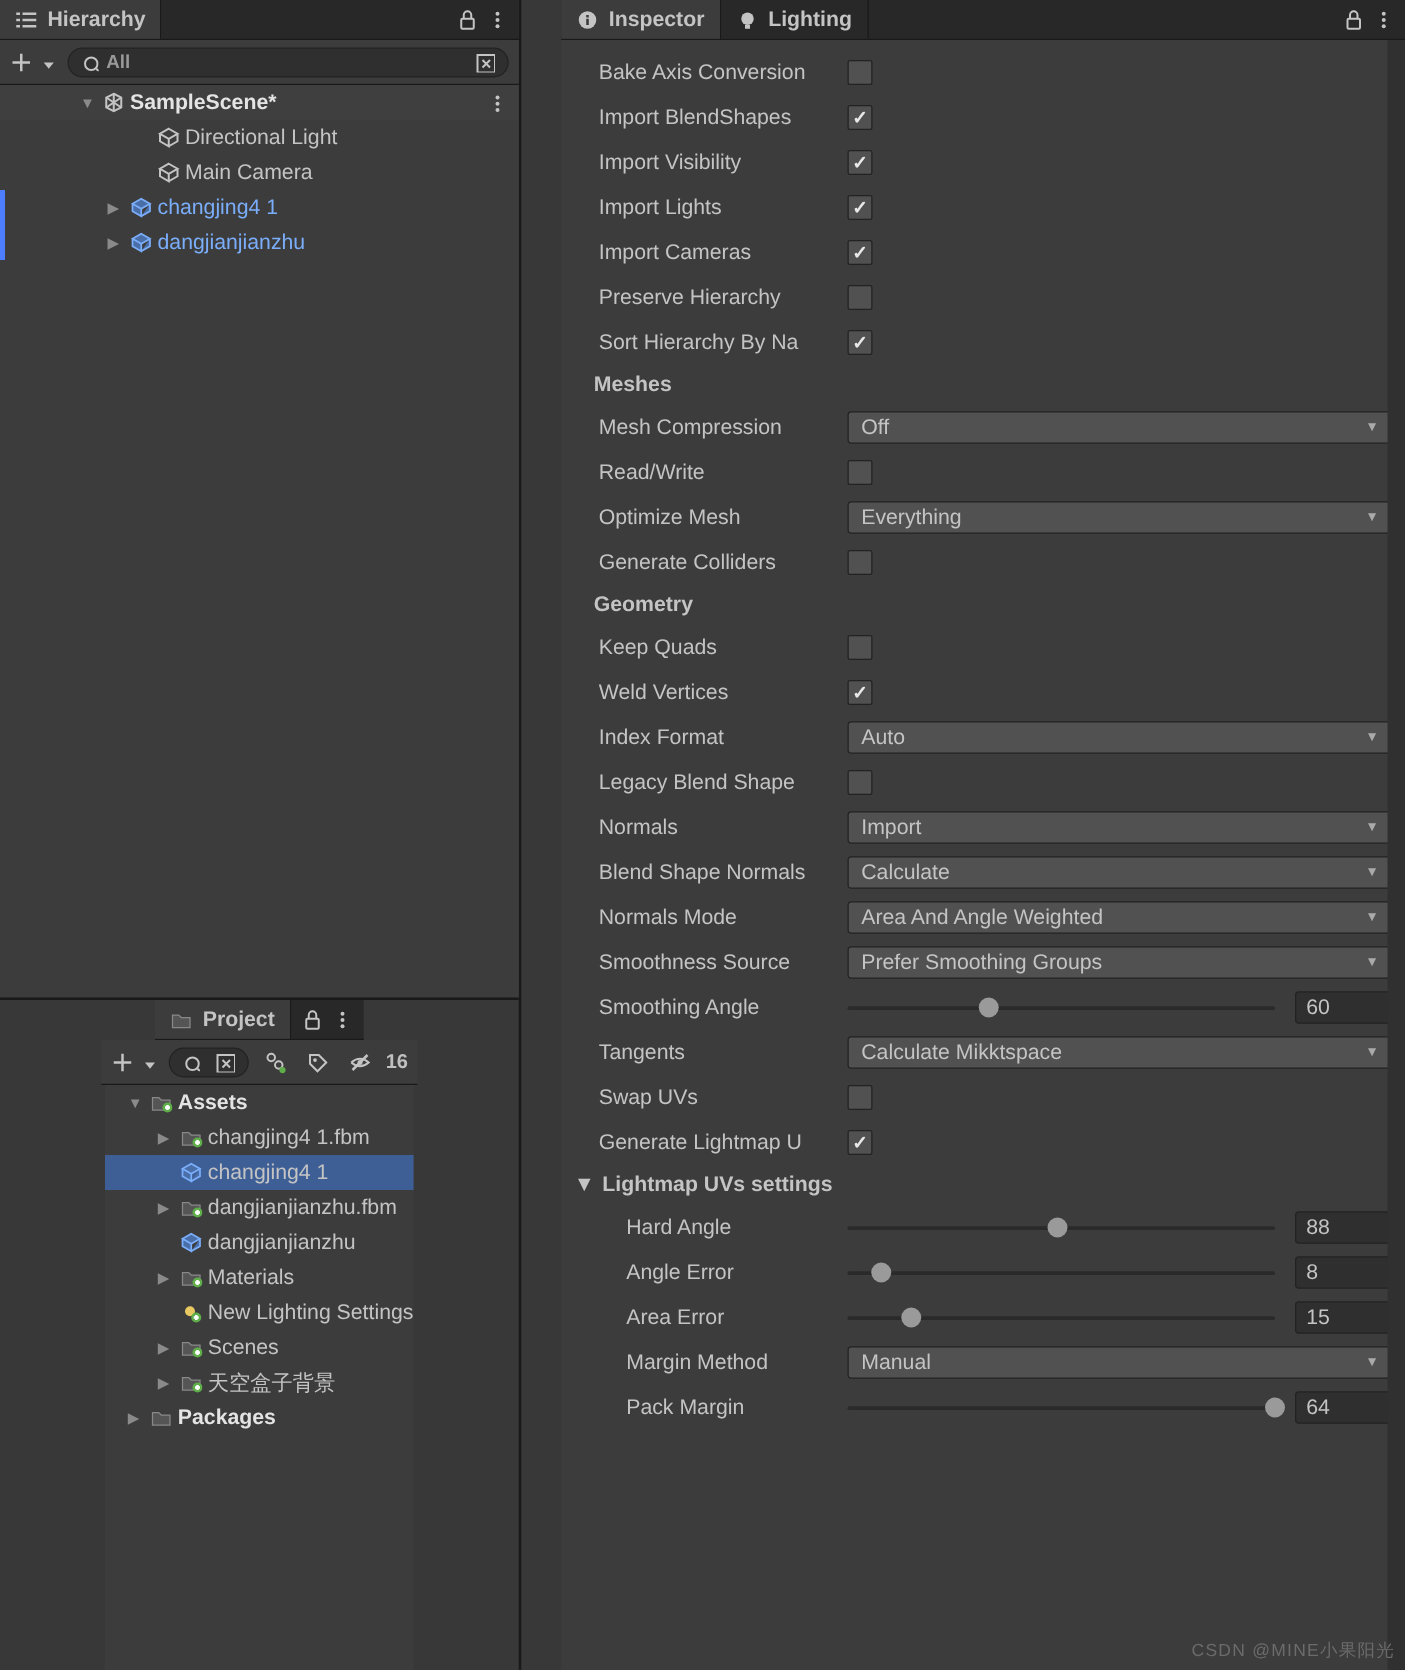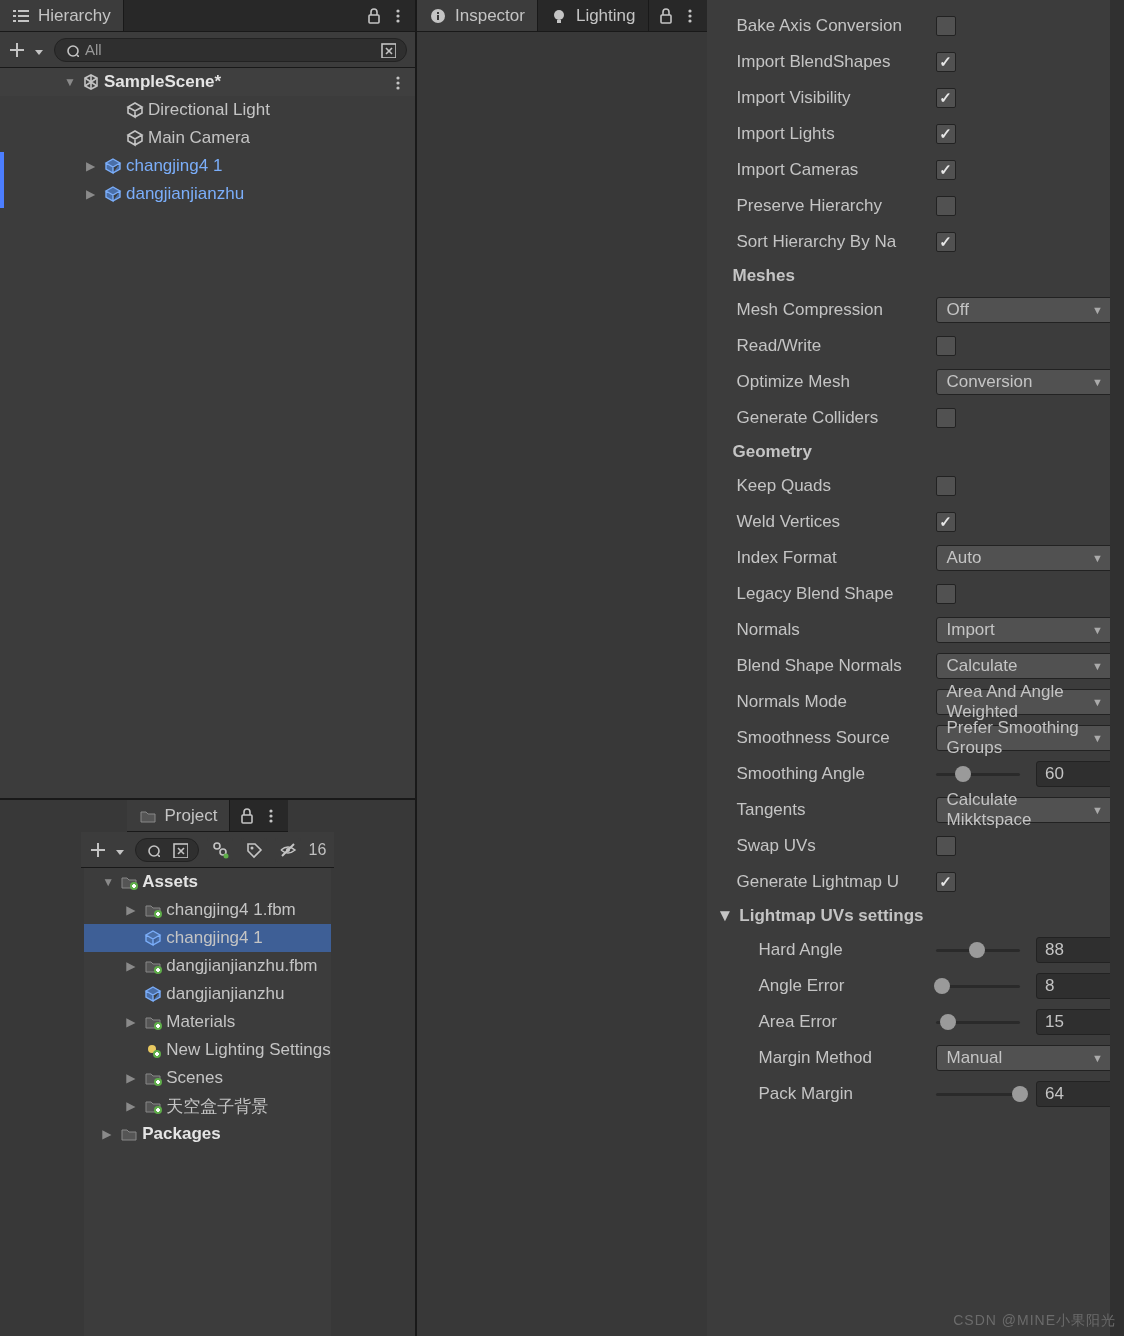--- a/index.html
+++ b/index.html
@@ -15,33 +15,33 @@
     --sel:#3e5f96;
     --sel-bar:#4c7eff;
     --field:#515151;
     --field-dark:#2f2f2f;
     --border:#191919;
   }
   *{box-sizing:border-box;font-family:Arial,Helvetica,sans-serif;font-size:17px;color:var(--text);}
   html,body{margin:0;padding:0;background:var(--bg);width:1124px;height:1336px;overflow:hidden;}
   body{display:flex;}
   .left{width:417px;display:flex;flex-direction:column;border-right:2px solid var(--border);}
-  .right{flex:1;display:flex;flex-direction:row;}
+  .right{flex:1;display:flex;flex-direction:column;margin-left:32px;}
 
   
-  .tabbar{height:32px;background:var(--tab-bg);display:flex;align-items:stretch;border-bottom:1px solid var(--border);}
+  .tabbar{height:32px;background:var(--tab-bg);display:flex;align-items:stretch;border-bottom:1px solid var(--border);font-weight:bold;}
   .tab{display:flex;align-items:center;padding:0 12px;gap:8px;border-right:1px solid var(--border);background:var(--tab-bg);cursor:pointer;}
   .tab.active{background:var(--panel);}
   .tabbar .spacer{flex:1;}
   .tab-icons{display:flex;align-items:center;gap:6px;padding:0 8px;}
   .icon{width:18px;height:18px;display:inline-flex;align-items:center;justify-content:center;}
   svg{display:block;}
 
   
-  .toolbar{height:36px;background:var(--panel);display:flex;align-items:center;padding:0 8px;gap:8px;border-bottom:1px solid var(--border);}
+  .toolbar{height:36px;background:var(--panel);display:flex;align-items:center;padding:0 8px;gap:8px;border-bottom:1px solid var(--border);font-weight:bold;}
   .dropdown-plus{display:flex;align-items:center;gap:2px;}
   .search{flex:1;height:24px;background:var(--field-dark);border:1px solid #222;border-radius:12px;display:flex;align-items:center;padding:0 10px;gap:6px;color:#999;}
   .search span{color:#999;font-size:15px;}
   .small-btn{width:26px;height:24px;display:flex;align-items:center;justify-content:center;background:var(--panel);border-radius:3px;}
   .count{color:#c0c0c0;font-size:16px;}
 
   
   .tree{background:var(--panel);overflow:hidden;}
   .hierarchy-body{flex:1;background:var(--panel);}
   .row{height:28px;display:flex;align-items:center;position:relative;padding-left:10px;gap:4px;}
@@ -543,21 +543,21 @@
       <div class="prop">
         <span class="plabel">Read/Write</span>
         <span class="pval">
           <span class="chk"></span>
         </span>
       </div>
       <div class="prop">
         <span class="plabel">Optimize Mesh</span>
         <span class="pval">
           <span class="dd">
-            <span class="cv">Conversion</span>
+            <span class="cv">Everything</span>
             <span class="tri">▼</span>
           </span>
         </span>
       </div>
       <div class="prop">
         <span class="plabel">Generate Colliders</span>
         <span class="pval">
           <span class="chk"></span>
         </span>
       </div>

